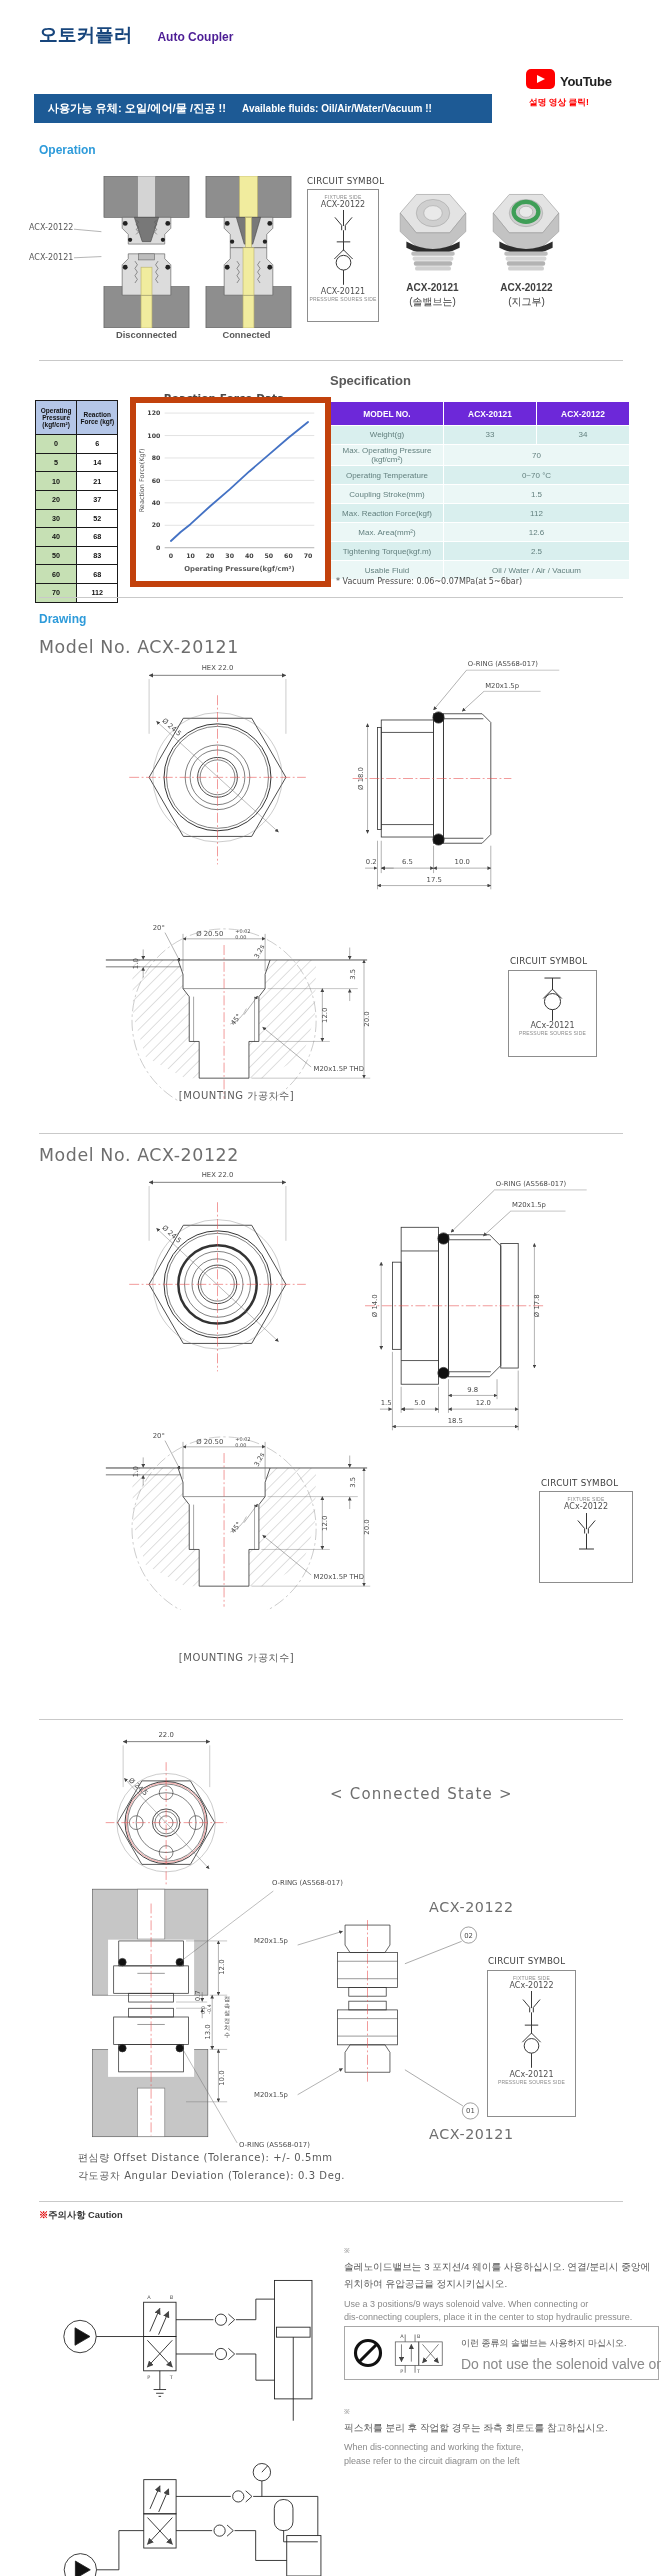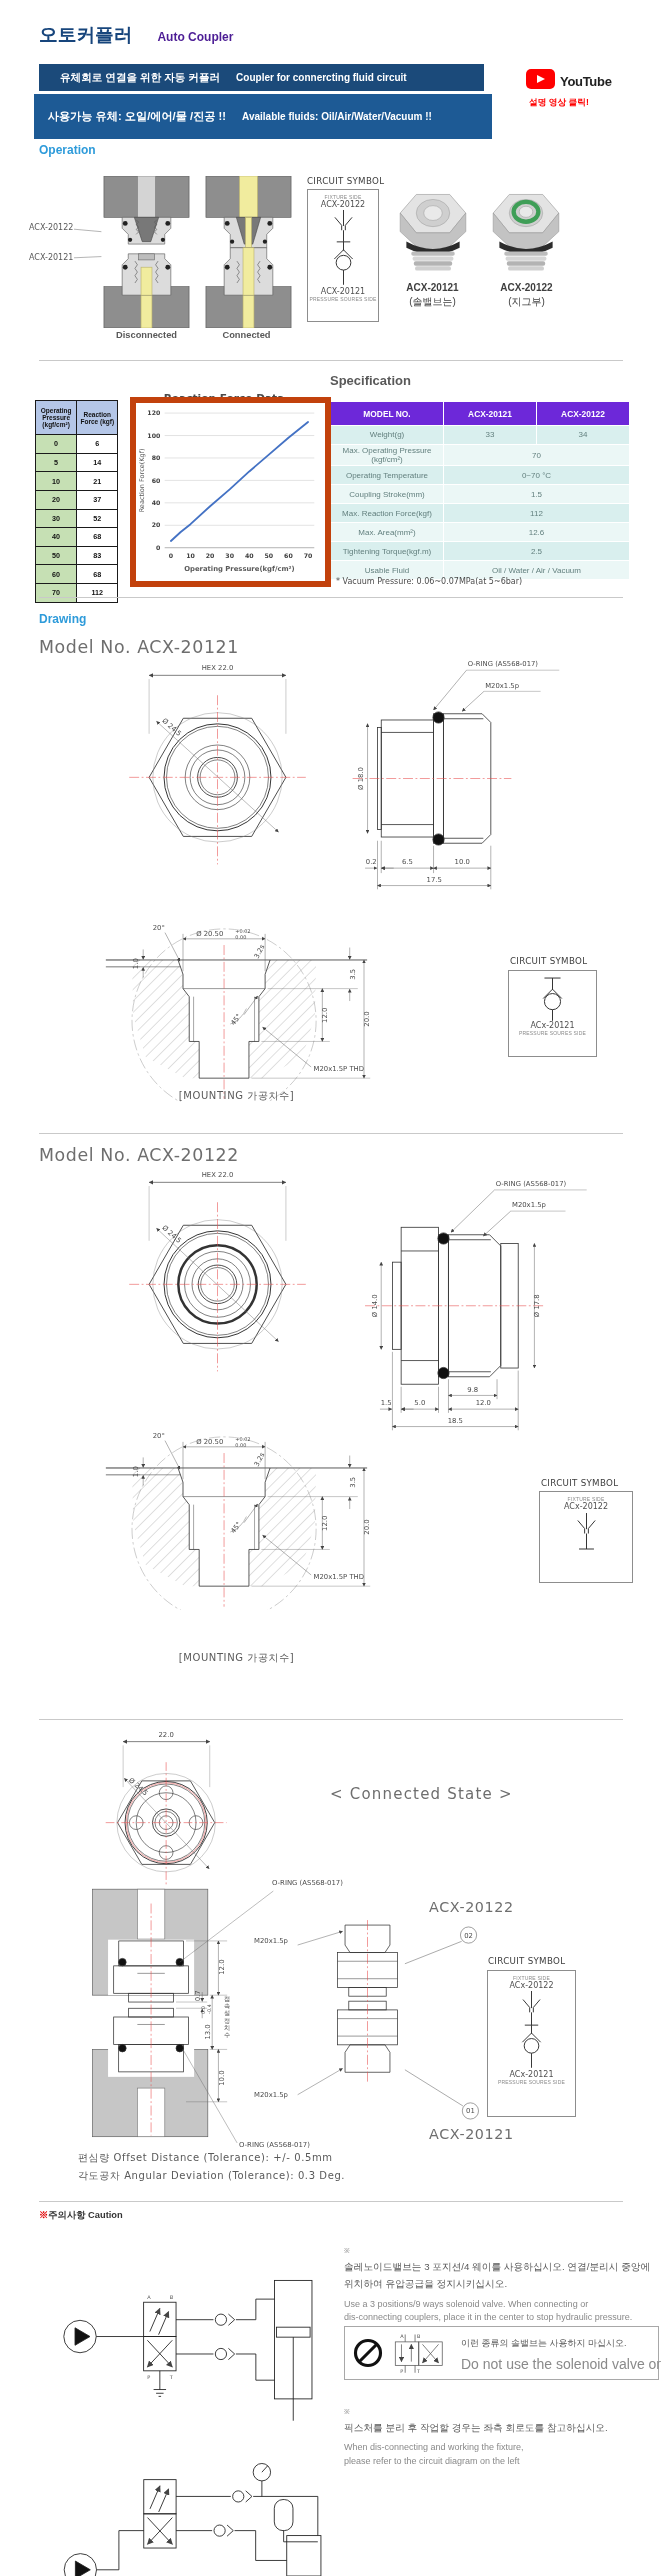--- a/index.html
+++ b/index.html
@@ -3,21 +3,21 @@
 <meta charset="utf-8">
 <style>
   html,body{margin:0;padding:0;background:#fff}
   #page{position:relative;width:662px;height:2576px;background:#fff;font-family:"Liberation Sans",sans-serif;overflow:hidden}
   .abs{position:absolute}
   
   .title-ko{font-size:18.7px;font-weight:bold;color:#17457c}
   .title-en{font-size:12px;font-weight:bold;color:#4c1d95;margin-left:25px}
   .bar{position:absolute;color:#fff;font-weight:bold;display:flex;align-items:center;white-space:nowrap}
   .bar1{left:39px;top:64px;width:424px;height:27px;background:#1b4a7a;font-size:10.6px;padding-left:21px}
-  .bar2{left:34px;top:94px;width:444px;height:45px;background:#1d5a95;font-size:11.2px;padding-left:13.7px}
+  .bar2{left:34px;top:94px;width:444px;height:29px;background:#1d5a95;font-size:11.2px;padding-left:13.7px}
   .bar .en{font-size:10px;margin-left:16px;font-weight:bold}
   .yt{position:absolute;left:526px;top:69px;display:flex;align-items:flex-end}
   .yt-box{width:29px;height:20px;background:#f00;border-radius:5px;position:relative}
   .yt-box:after{content:"";position:absolute;left:10.6px;top:5.6px;border-left:8.7px solid #fff;border-top:4.4px solid transparent;border-bottom:4.4px solid transparent}
   .yt-word{font-size:13px;font-weight:bold;color:#222;margin-left:5px;letter-spacing:-0.3px}
   .yt-cap{position:absolute;left:529px;top:97px;color:#f00;font-size:8.7px;font-weight:bold}
   .sec-blue{position:absolute;color:#2e9bda;font-weight:bold;font-size:12px}
   .hrline{position:absolute;left:39px;width:584px;border-top:0.6px solid #c9c9c9;height:0}
   
   .cadtitle{position:absolute;font-family:"DejaVu Sans",sans-serif;font-size:17.4px;color:#6e6e6e;letter-spacing:0.6px}
@@ -72,24 +72,20 @@
         </marker>
       <pattern id="hatch" width="13" height="13" patternTransform="rotate(45)" patternUnits="userSpaceOnUse">
           <line x1="0" y1="0" x2="0" y2="13" stroke="#9a9a9a" stroke-width="1"></line>
         </pattern>
     </defs>
   </svg>
 
   <div class="abs" style="left:39px;top:22.4px">
     <span class="title-ko">오토커플러</span><span class="title-en">Auto Coupler</span>
   </div>
-  <div class="bar bar1">
-    <span>유체회로 연결을 위한 자동 커플러</span>
-    <span class="en">Coupler for connercting fluid circuit</span>
-  </div>
   <div class="bar bar2">
     <span>사용가능 유체: 오일/에어/물 /진공 !!</span>
     <span class="en">Available fluids: Oil/Air/Water/Vacuum !!</span>
   </div>
   <div class="yt">
     <span class="yt-box"></span>
     <span class="yt-word">YouTube</span>
   </div>
   <div class="yt-cap">설명 영상 클릭!</div>
 

